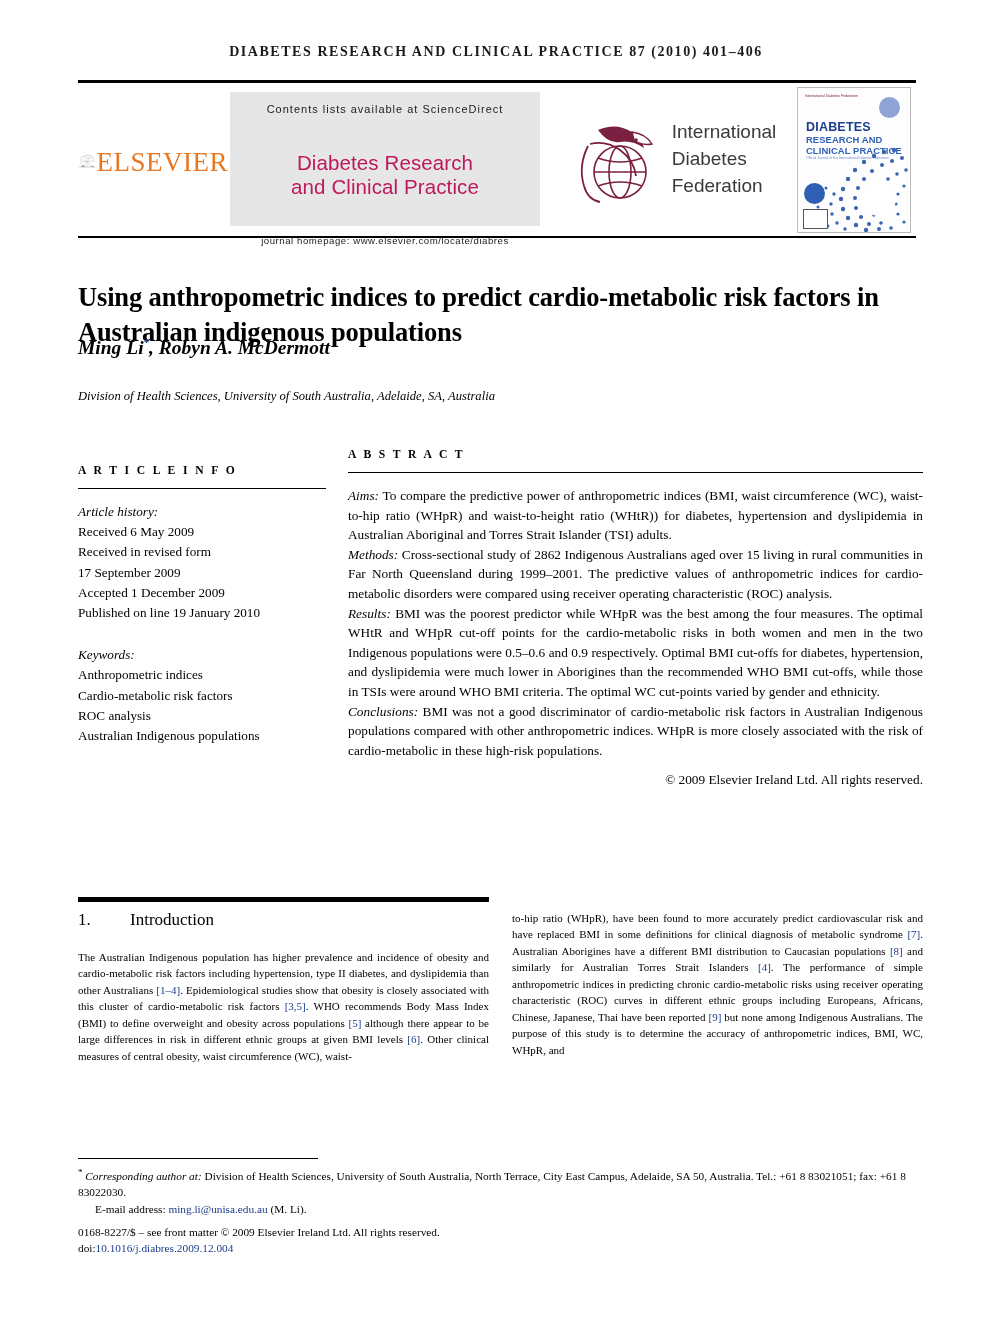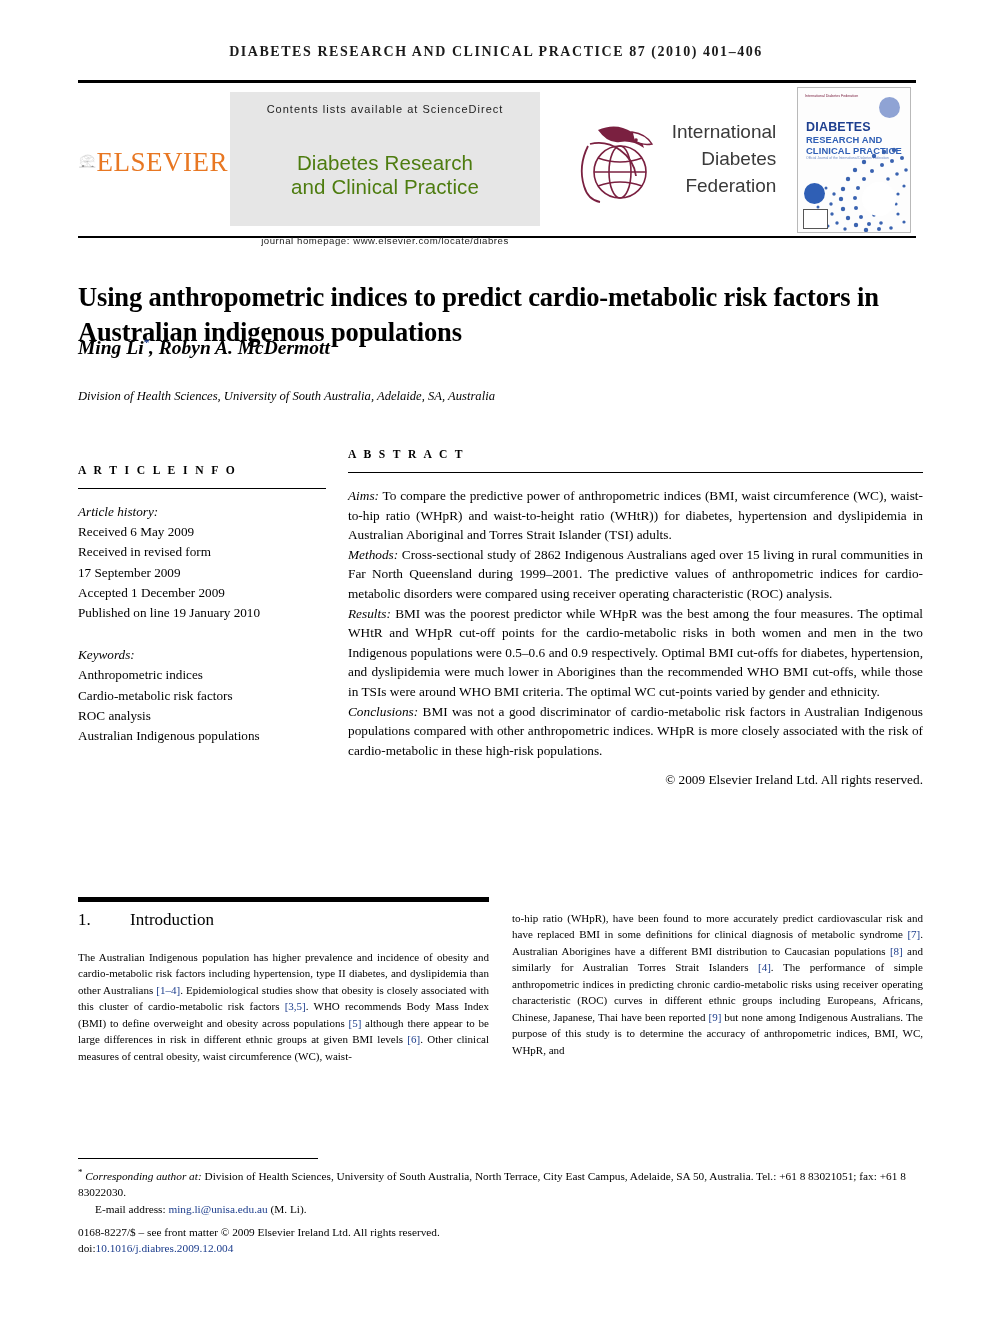--- a/index.html
+++ b/index.html
@@ -66,21 +66,21 @@
     font-family: "Liberation Sans", sans-serif;
     font-size: 11px;
     letter-spacing: 1.0px;
     color: #222;
   }
   .banner-title {
     font-family: "Liberation Sans", sans-serif;
     font-size: 20.5px;
     line-height: 1.18;
     text-align: center;
-    color: #4d7c0f;
+    color: #be185d;
     letter-spacing: 0.1px;
   }
   .banner-bottom {
     font-family: "Liberation Sans", sans-serif;
     font-size: 9.6px;
     letter-spacing: 0.55px;
     color: #222;
   }
   .mast-idf {
     flex: 1;
@@ -88,21 +88,20 @@
     align-items: center;
     justify-content: center;
     gap: 10px;
     padding-left: 14px;
   }
   .idf-text {
     font-family: "Liberation Sans", sans-serif;
     font-size: 19px;
     line-height: 1.42;
     color: #3a3a3a;
-    text-align: right;
   }
   .mast-cover {
     width: 124px;
     display: flex; align-items: center; justify-content: center;
   }
   .cover-box {
     width: 114px; height: 146px;
     border: 1px solid #b9b9b9;
     background: #fdfdfd;
     position: relative;

